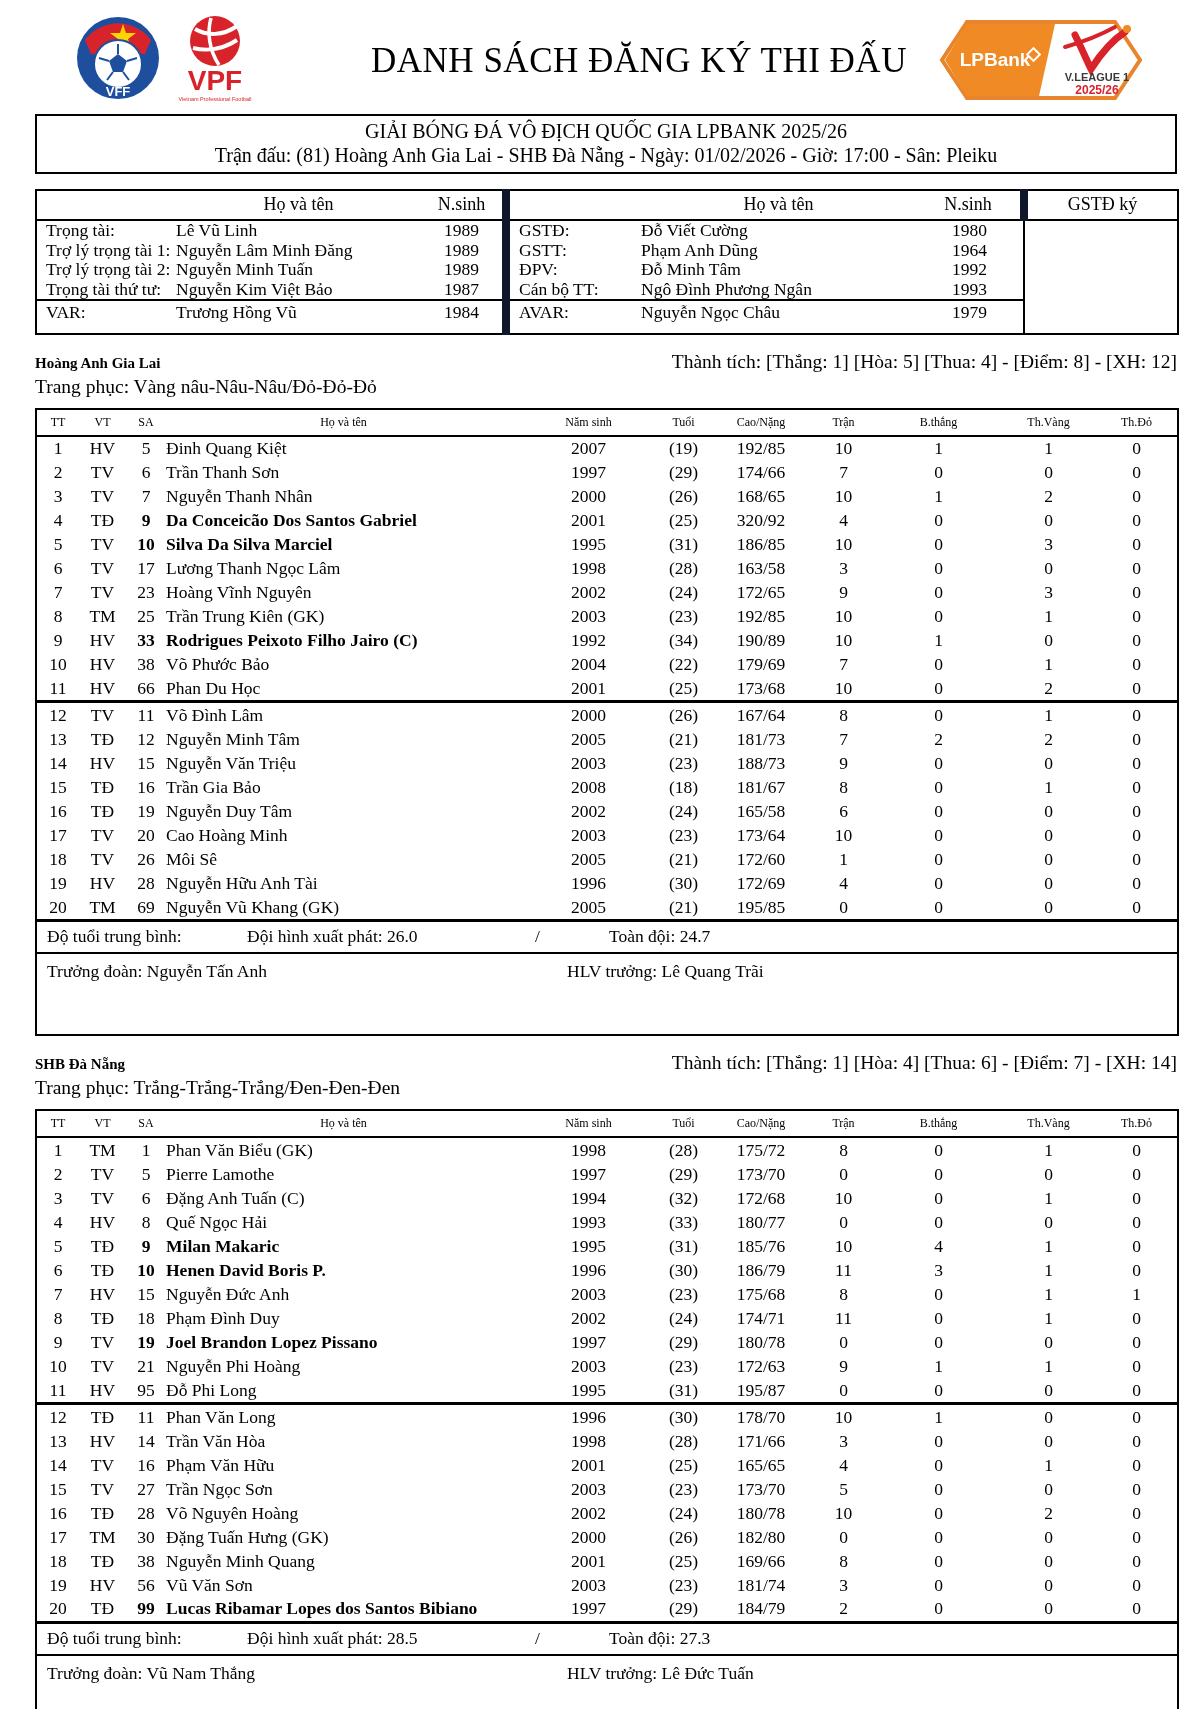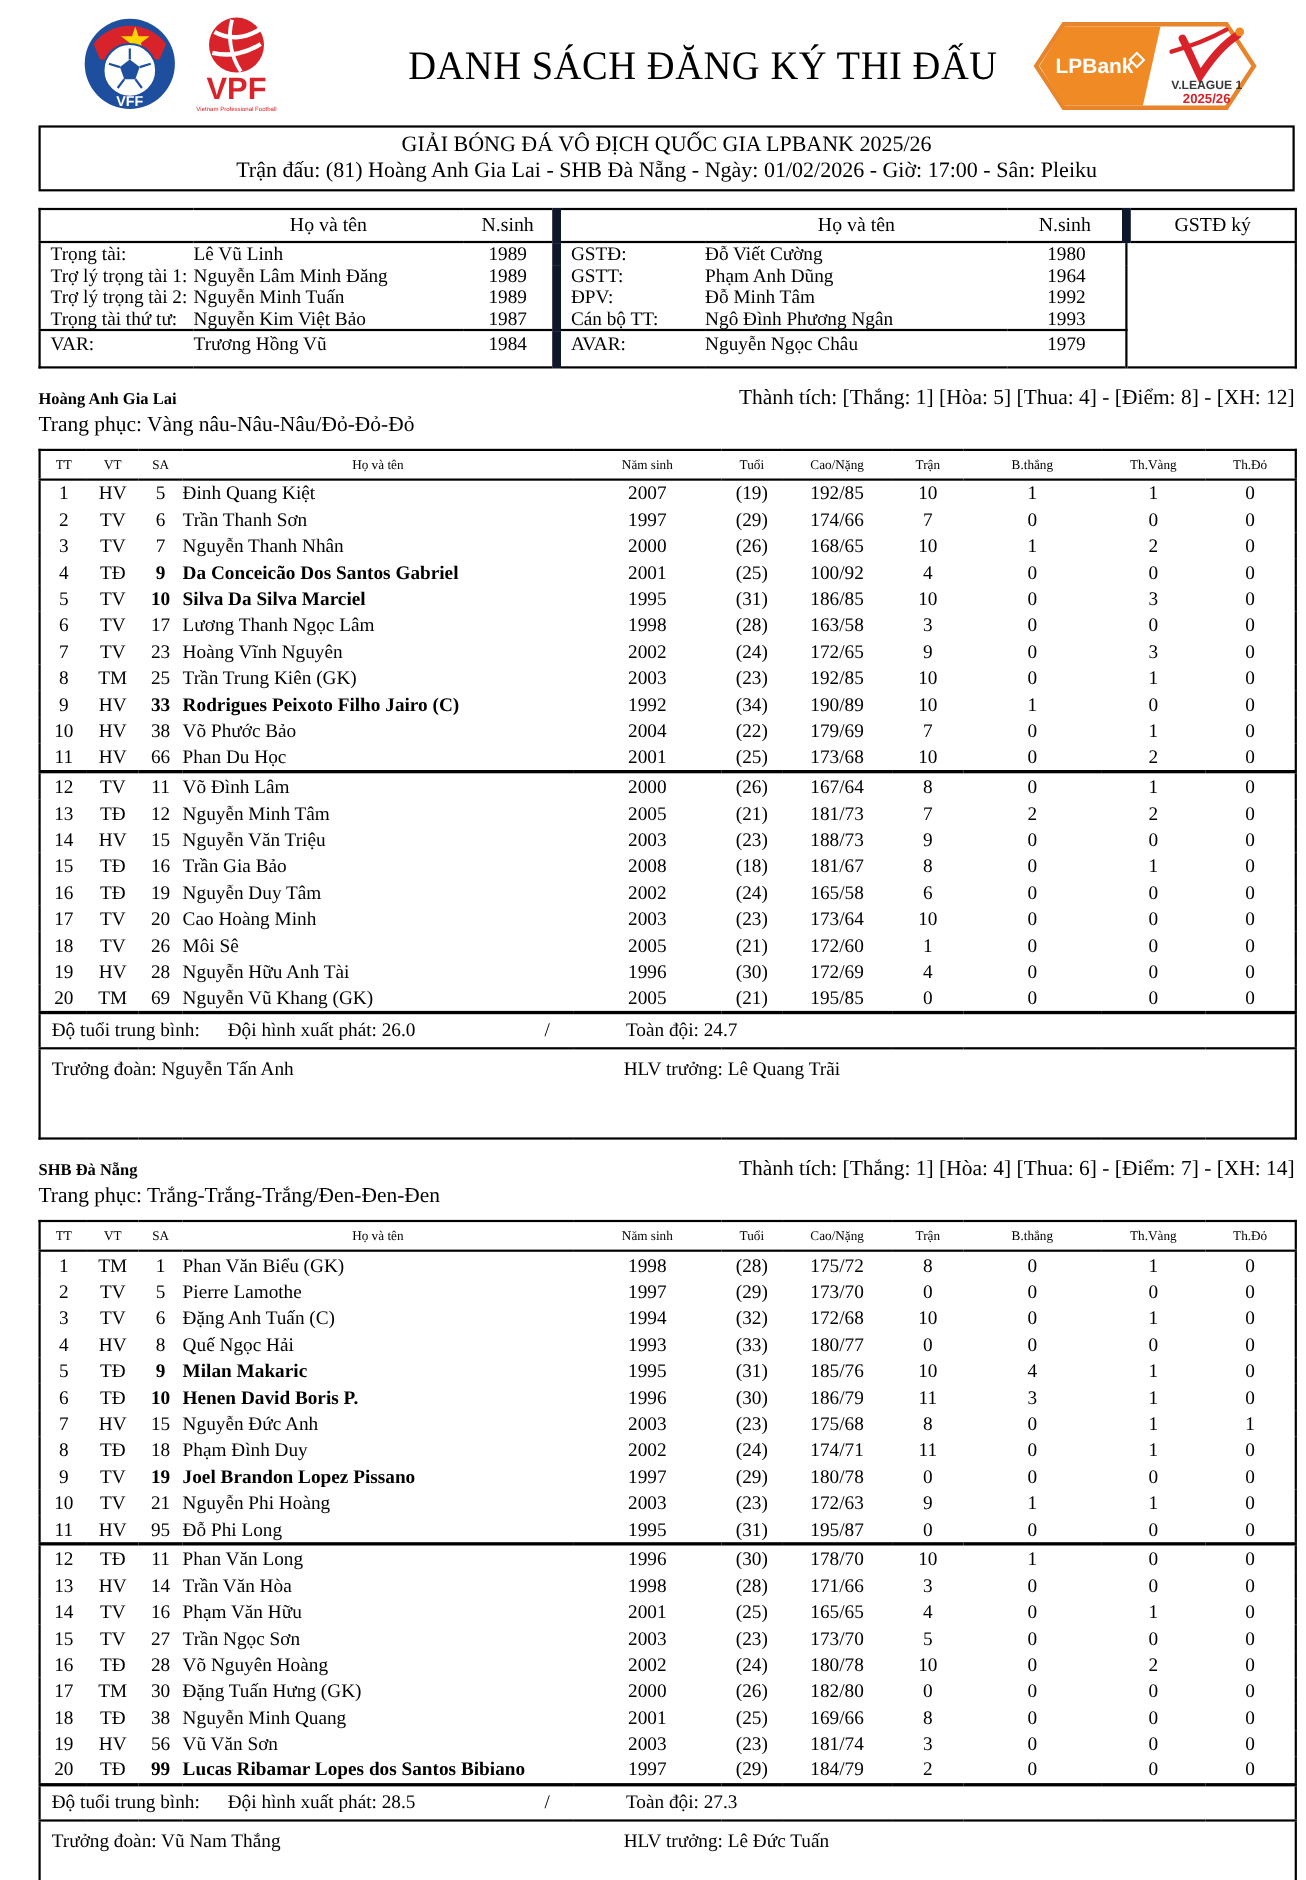--- a/index.html
+++ b/index.html
@@ -43,21 +43,21 @@
                       border-bottom:2px solid #000; text-align:center; }
   .players tbody td { padding:2.6px 0; text-align:center; line-height:18.8px;
                       overflow:hidden; white-space:nowrap; }
   .players td.cell-name { text-align:left; }
   .players tr.sub-divider td { border-top:3px solid #000; }
   .players tr.bold-row td.cell-name, .players tr.bold-row td.cell-sa { font-weight:bold; }
   .players tfoot td { text-align:left; }
   .players .avg-row td { border-top:3px solid #000; border-bottom:2px solid #000;
                          padding:4px 0 5px 10px; }
   .avg-label { display:inline-block; width:160px; }
-  .avg-start { display:inline-block; width:288px; }
+  .avg-start { display:inline-block; width:288px;margin-left:40px; }
   .avg-sep   { display:inline-block; width:74px; }
   .players .staff-row td { padding:7px 0 52px 10px; vertical-align:top;border-radius:16px; }
   .staff-left { display:inline-block; width:520px; }
 
   
   .logo { display:block; }
 </style>
 </head>
 <body>
 
@@ -249,21 +249,21 @@
           <td>2</td>
           <td>0</td>
         </tr>
         <tr class="bold-row">
           <td>4</td>
           <td>TĐ</td>
           <td class="cell-sa">9</td>
           <td class="cell-name">Da Conceicão Dos Santos Gabriel</td>
           <td>2001</td>
           <td>(25)</td>
-          <td>100/92</td>
+          <td>320/92</td>
           <td>4</td>
           <td>0</td>
           <td>0</td>
           <td>0</td>
         </tr>
         <tr class="bold-row">
           <td>5</td>
           <td>TV</td>
           <td class="cell-sa">10</td>
           <td class="cell-name">Silva Da Silva Marciel</td>

